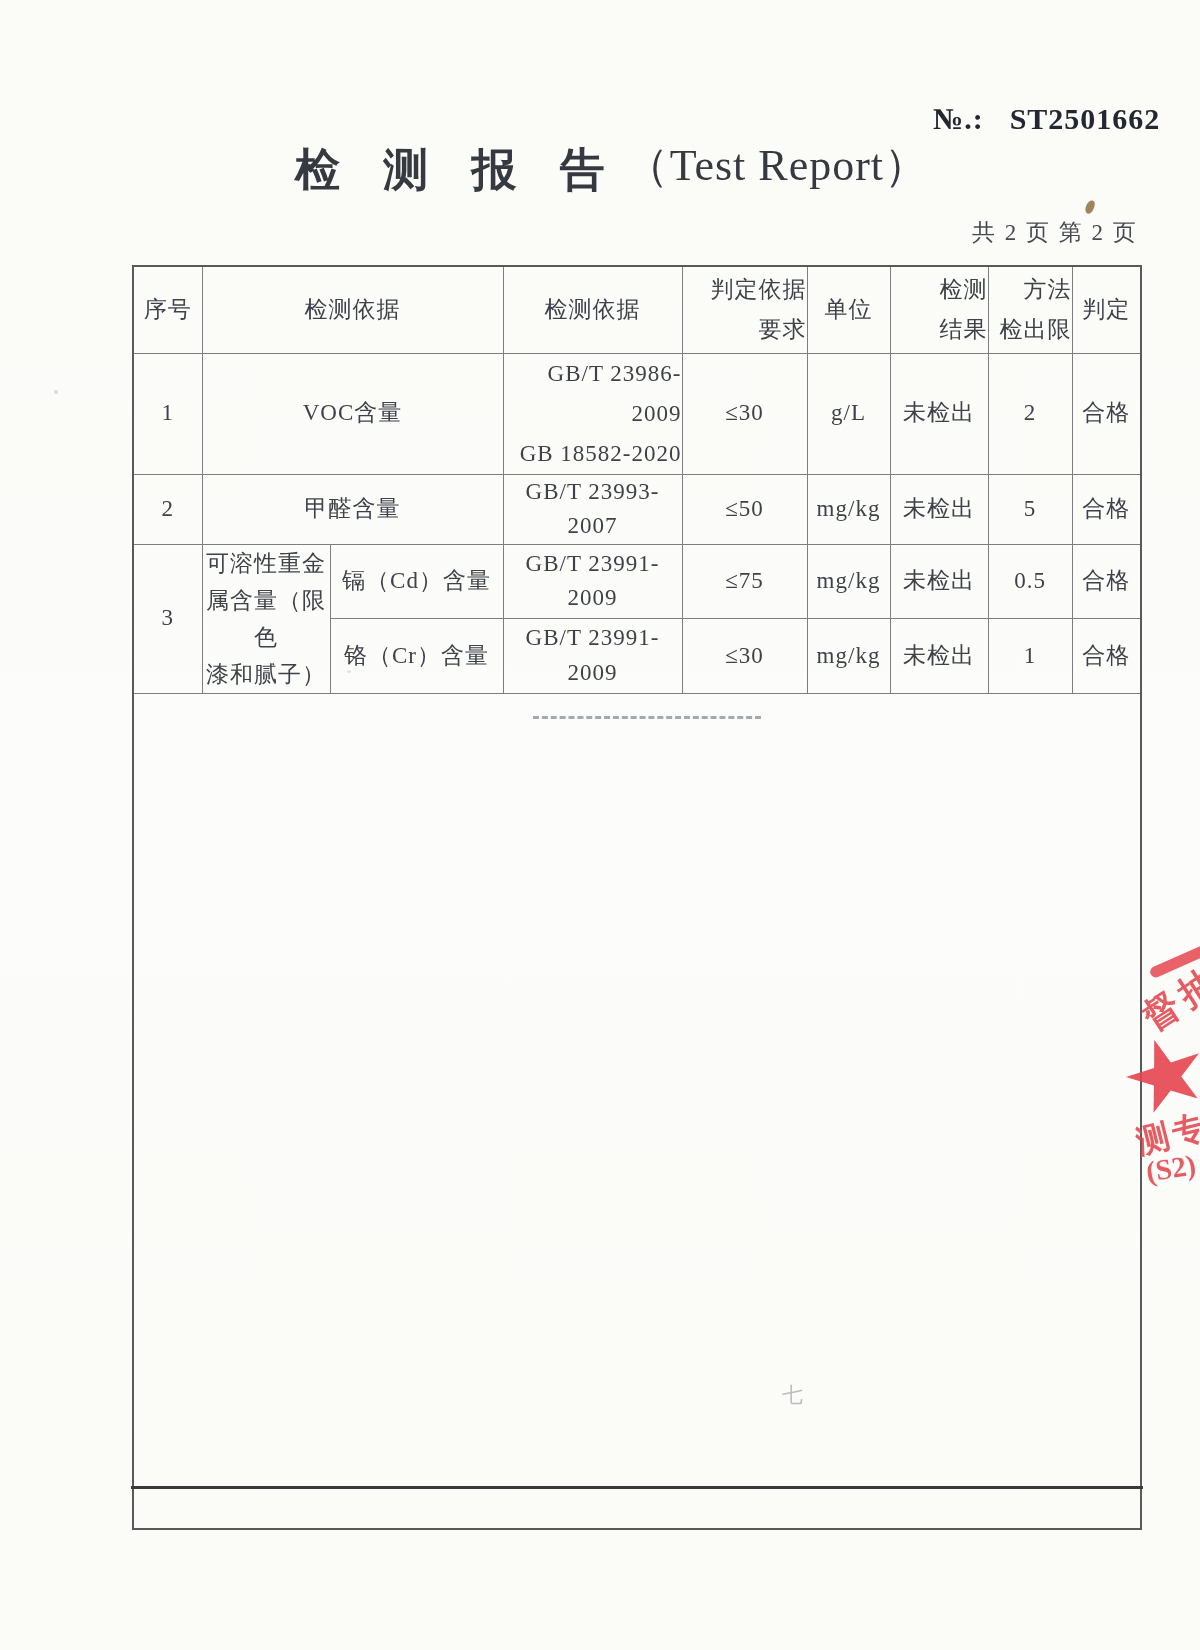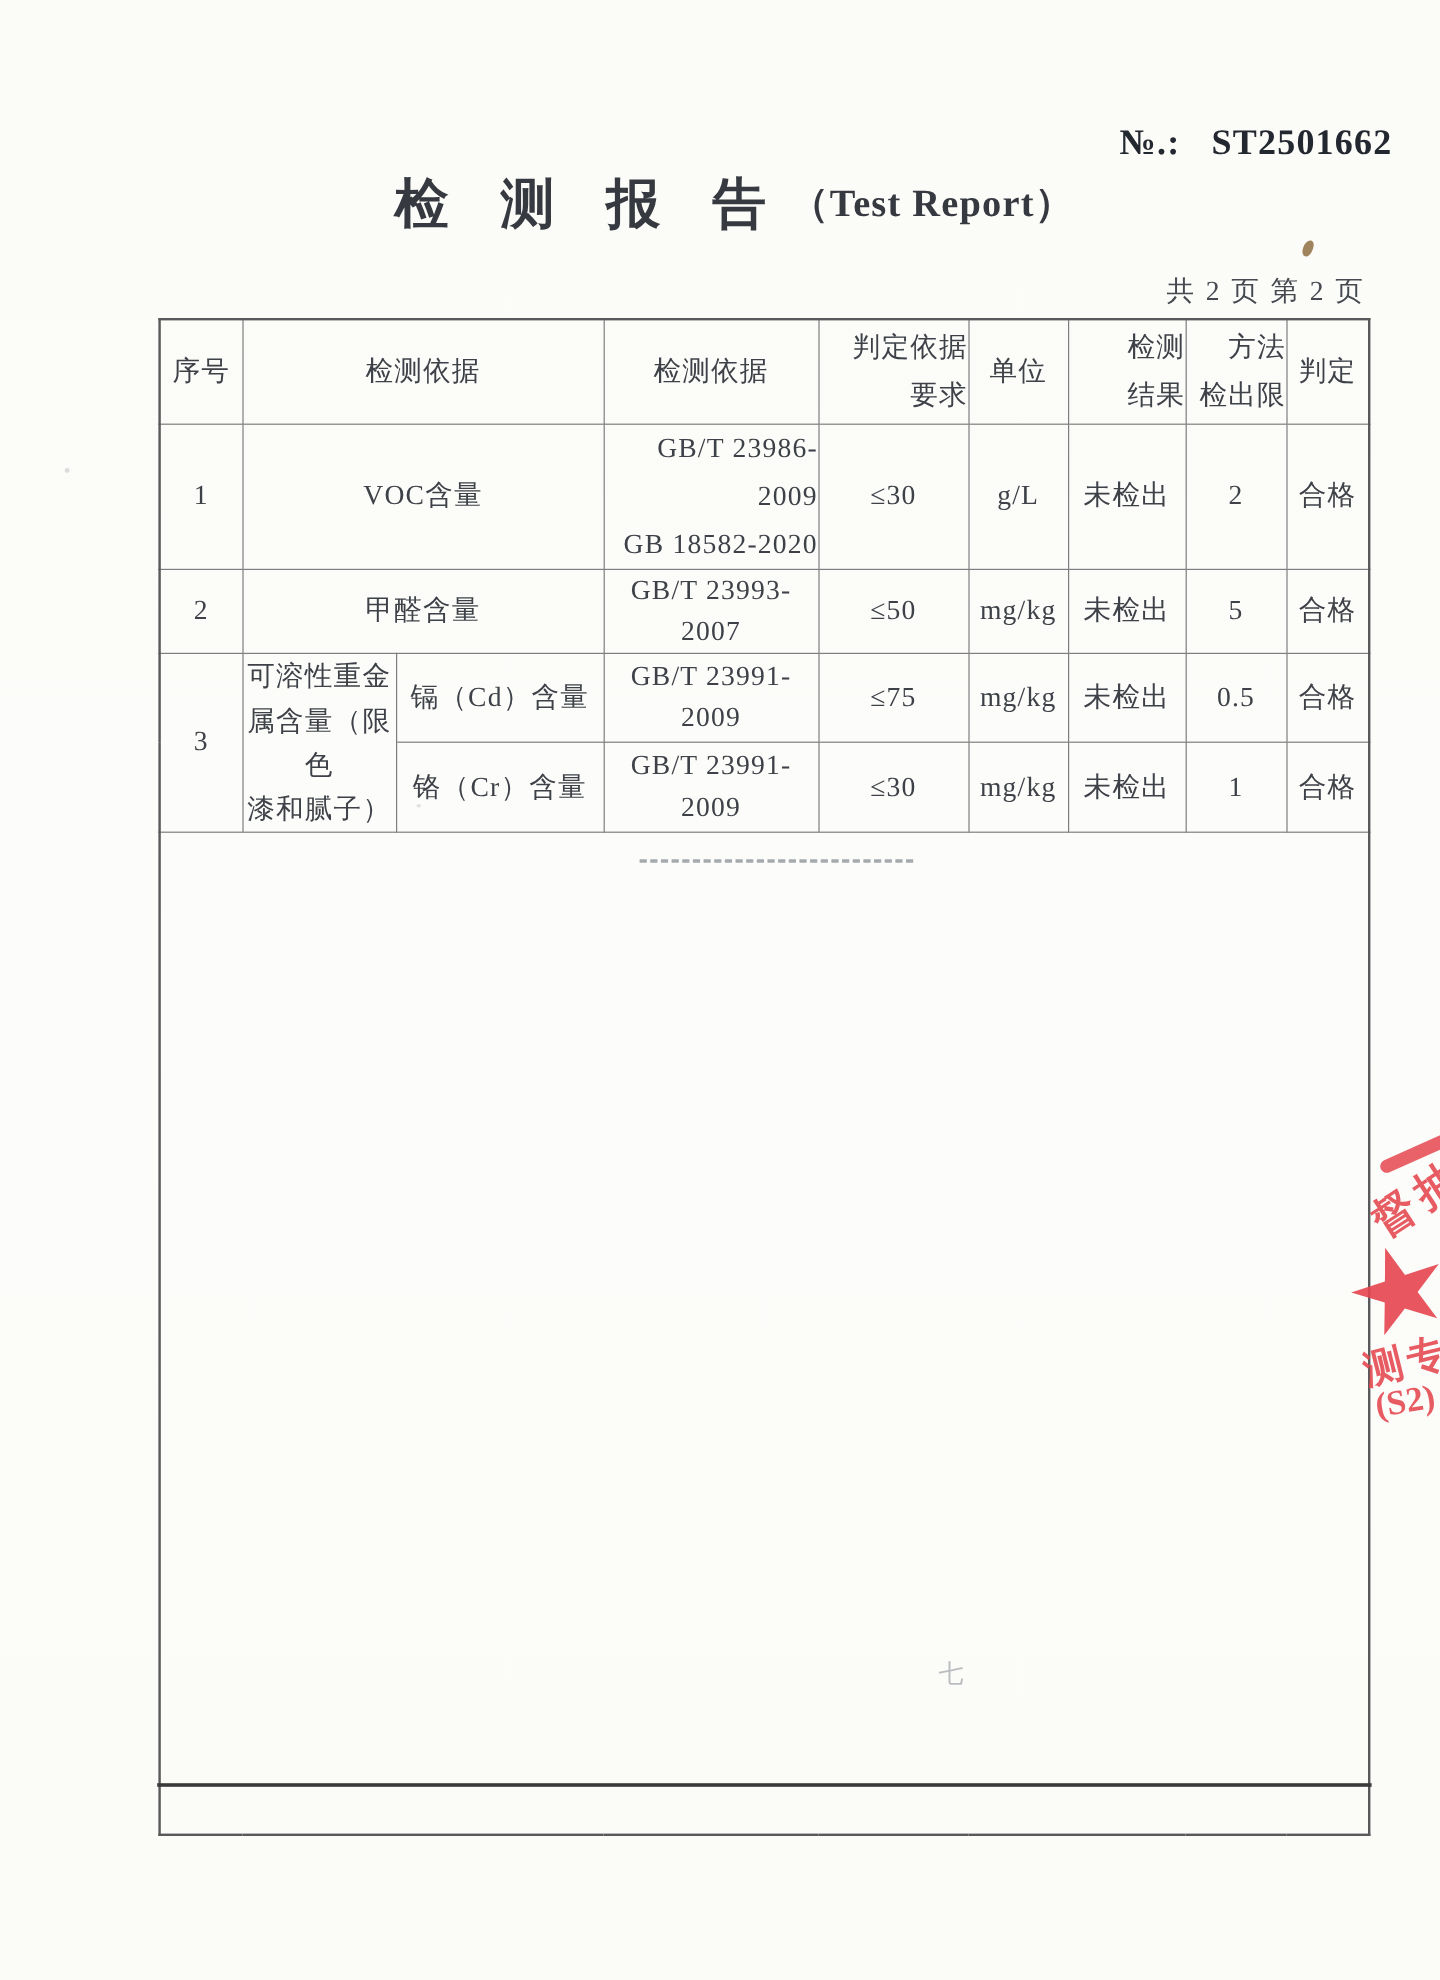--- a/index.html
+++ b/index.html
@@ -7,22 +7,22 @@
     position:relative; width:1200px; height:1650px; overflow:hidden;
     background:linear-gradient(180deg,#fbfbf8 0%,#fcfcfa 50%,#fbfbf8 100%);
     font-family:"Liberation Serif","DejaVu Serif",serif;
   }
   
   .report-no{position:absolute; left:933px; top:102px; display:flex; gap:26px;
     font-weight:bold; font-size:30px; color:#23272f; letter-spacing:1px;}
   .title-wrap{position:absolute; top:140px; left:0; width:1200px; text-align:center;
     transform:translateX(12px); color:#363a40; white-space:nowrap;}
   .title-cn{font-size:45px; font-weight:600; letter-spacing:16px;}
-  .title-en{font-size:32px; font-weight:bold; letter-spacing:1px; display:inline-block; transform:translateY(-5px);}
-  .page-info{position:absolute; top:227px; left:972px; font-size:23px; color:#464a50; letter-spacing:2px;}
+  .title-en{font-size:44px; font-weight:normal; letter-spacing:1px; display:inline-block; transform:translateY(-5px);}
+  .page-info{position:absolute; top:217px; left:972px; font-size:23px; color:#464a50; letter-spacing:2px;}
   .speck{position:absolute; left:1086px; top:200px; width:8px; height:14px;
     background:#8f6e3f; border-radius:60% 40% 55% 45%; transform:rotate(18deg); opacity:.85;}
   .dot1{position:absolute; left:54px; top:390px; width:4px; height:4px; background:#b9bcbe; border-radius:50%; opacity:.5;}
   .dot2{position:absolute; left:347px; top:670px; width:4px; height:3px; background:#c2c5c7; border-radius:50%; opacity:.45;}
 
   
   table.report{position:absolute; left:132px; top:265px; width:1010px;
     border-collapse:collapse; table-layout:fixed; border:2px solid #59595b;}
   table.report td{border:1px solid #7e7e80; text-align:center; vertical-align:middle;
     font-size:23px; color:#3e4248; padding:0; line-height:1.5; letter-spacing:1px; overflow:hidden;}

